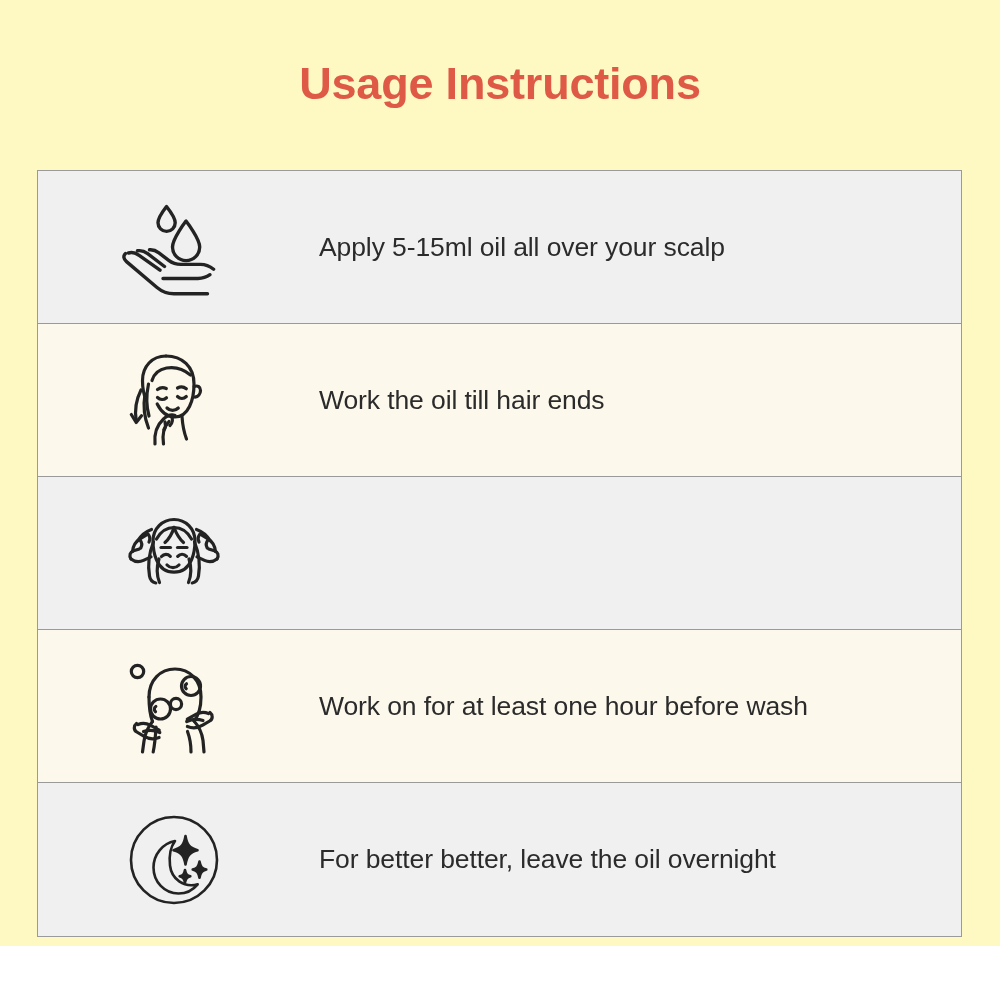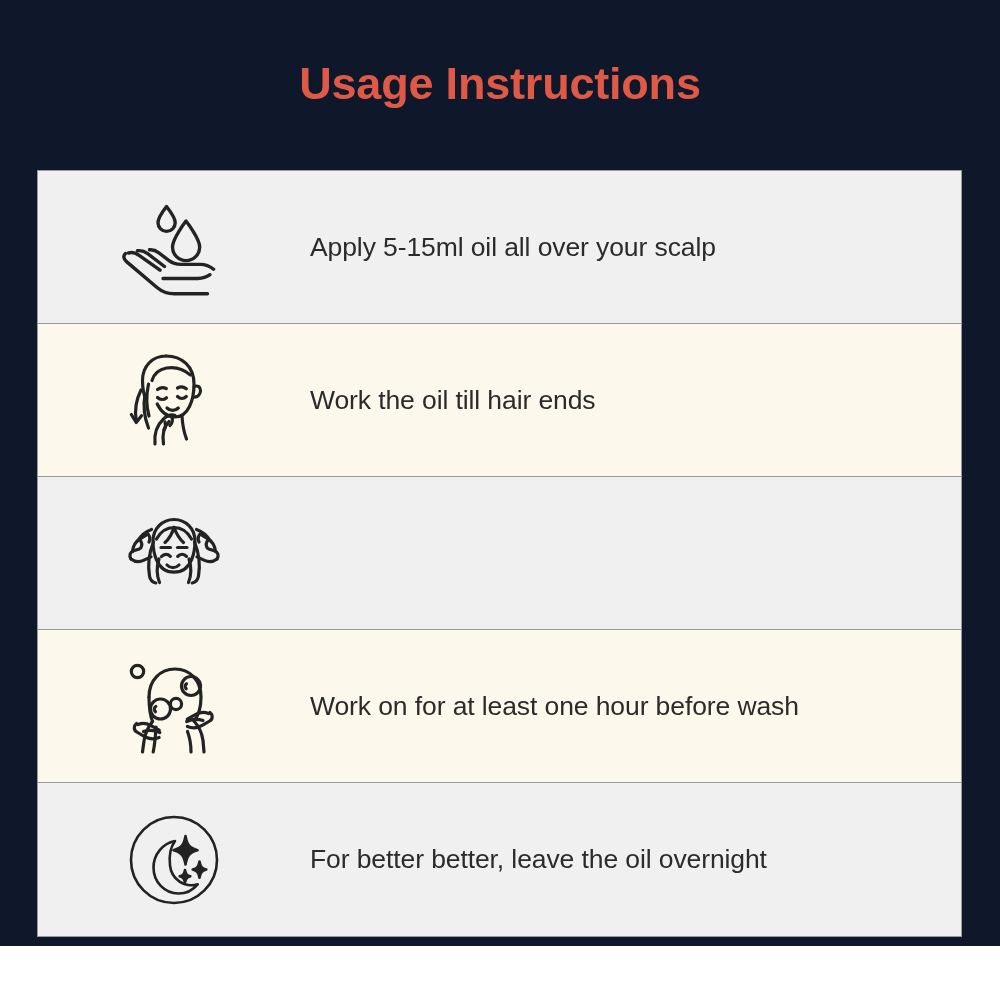--- a/index.html
+++ b/index.html
@@ -11,21 +11,21 @@
     height: 1001px;
     background: #ffffff;
     font-family: "Liberation Sans", sans-serif;
     overflow: hidden;
   }
 
   .page {
     position: relative;
     width: 1000px;
     height: 946px;
-    background: #0f172a;
+    background: #fef9c3;
   }
 
   .page-title {
     position: absolute;
     top: 58px;
     left: 0;
     width: 1000px;
     text-align: center;
     font-size: 45px;
     font-weight: bold;
@@ -43,20 +43,21 @@
     border-collapse: collapse;
     box-sizing: border-box;
   }
 
   .step-row {
     display: flex;
     align-items: center;
     box-sizing: border-box;
     border-bottom: 1px solid #999a99;
     height: 153px;
+    gap: 9px;
   }
   .step-row:last-child {
     border-bottom: none;
   }
   .step-row.bg-gray  { background: #f0f0f0; }
   .step-row.bg-cream { background: #fdf8ec; }
 
   .step-icon {
     flex: 0 0 272px;
     display: flex;

